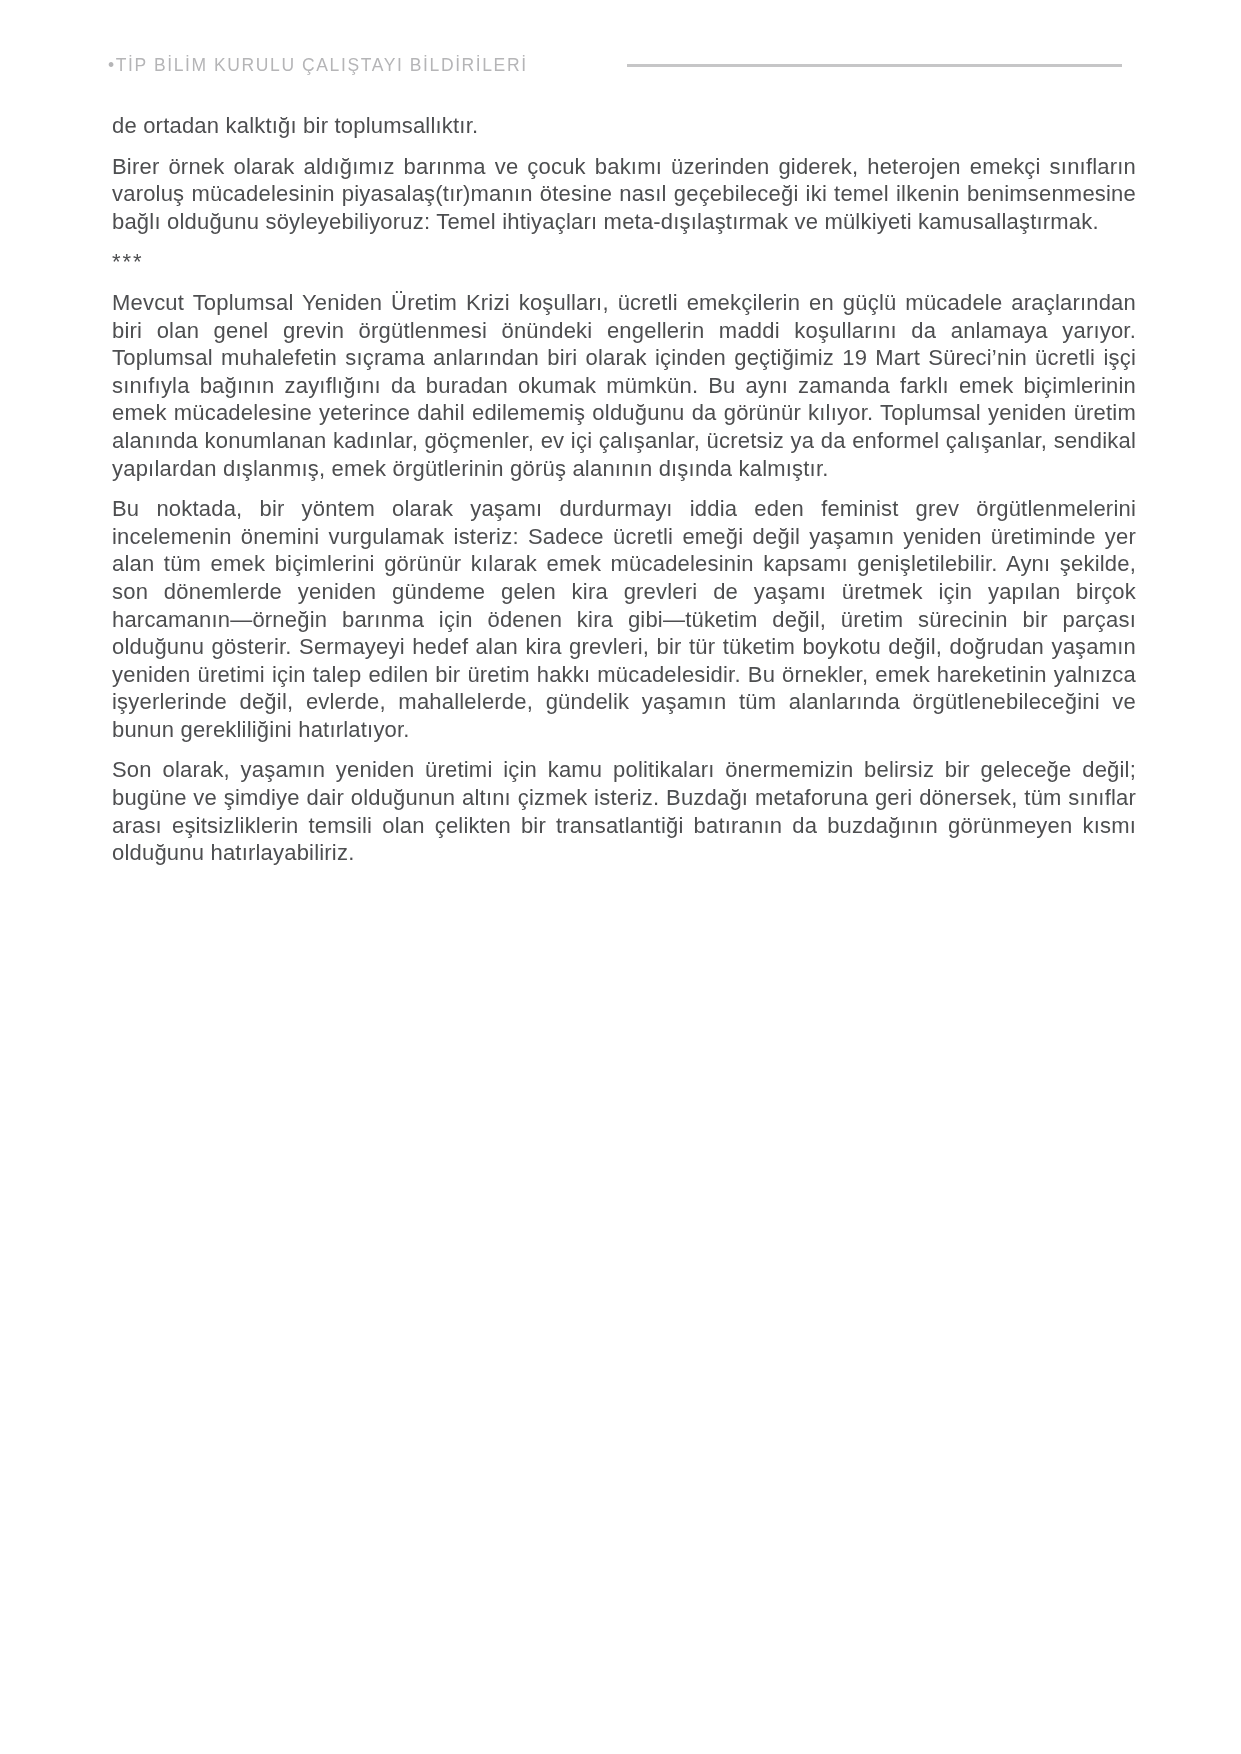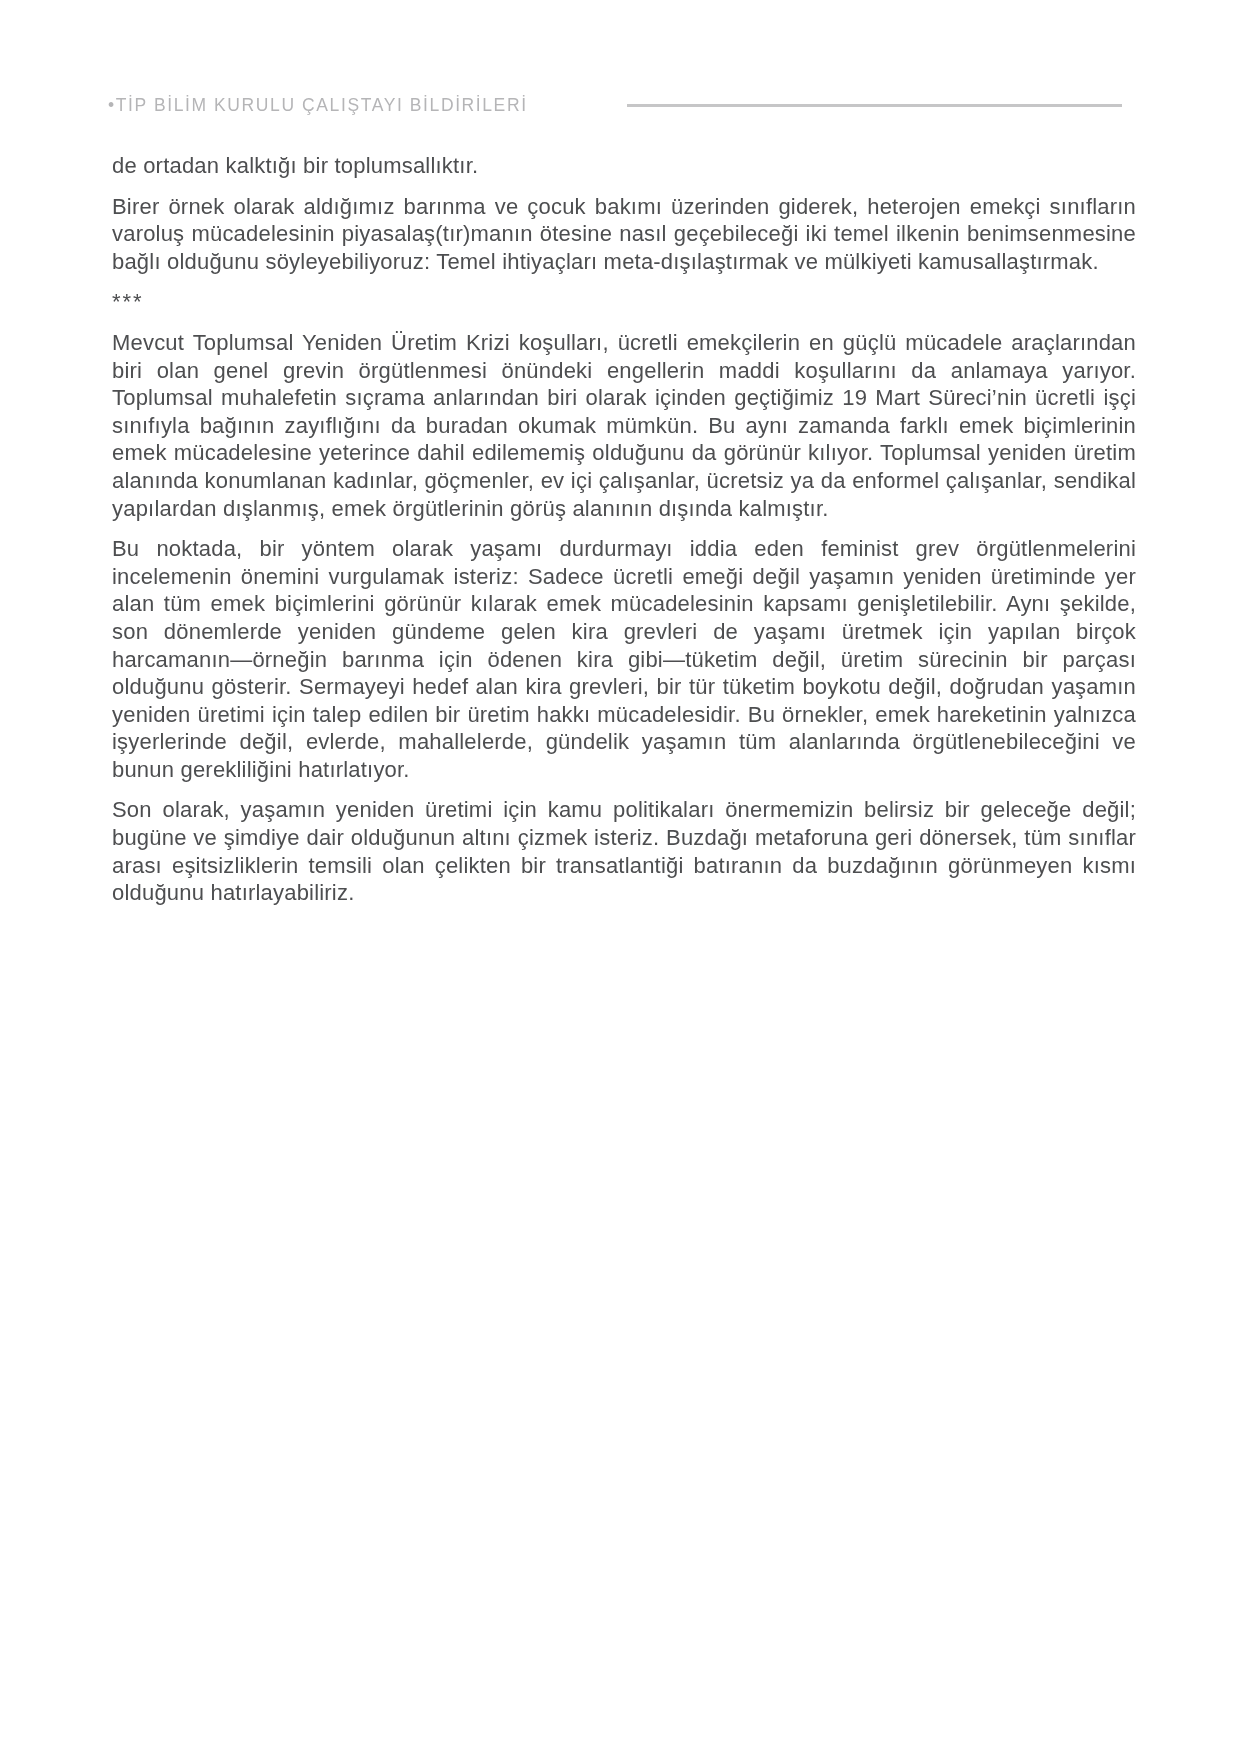--- a/index.html
+++ b/index.html
@@ -7,21 +7,20 @@
     padding: 0;
     background: #ffffff;
   }
   .page {
     position: relative;
     width: 1241px;
     height: 1358px;
     background: #ffffff;
     overflow: hidden;
     font-family: "Liberation Sans", sans-serif;
-    margin-top: 40px;
   }
 
   
   .header {
     position: absolute;
     top: 54px;
     left: 108px;
     right: 106px;
     height: 24px;
   }

